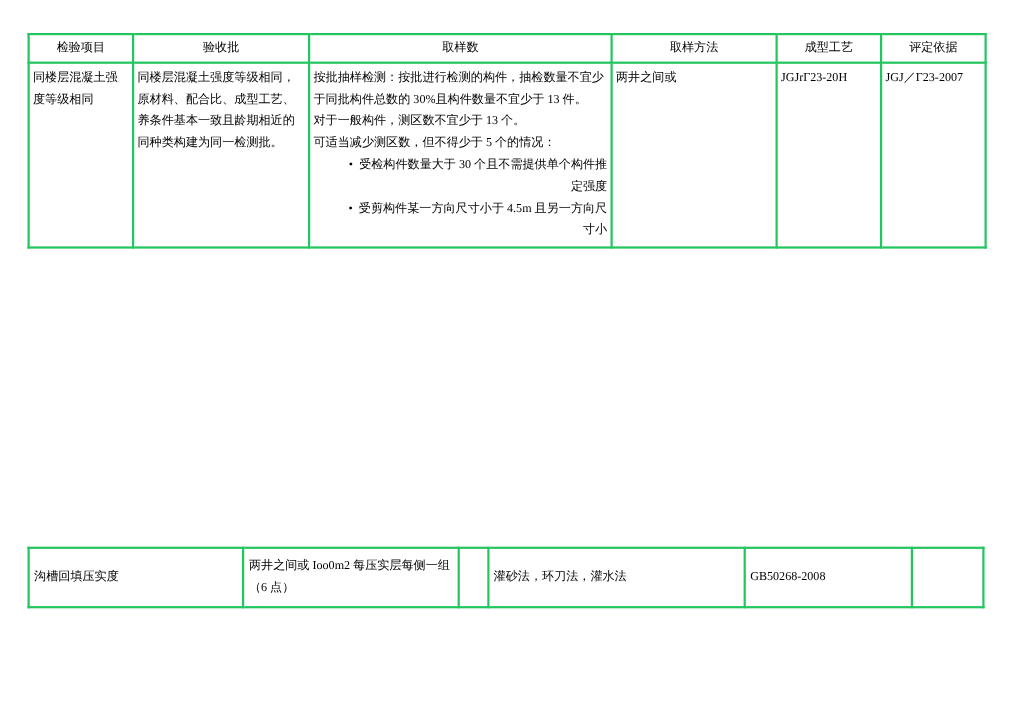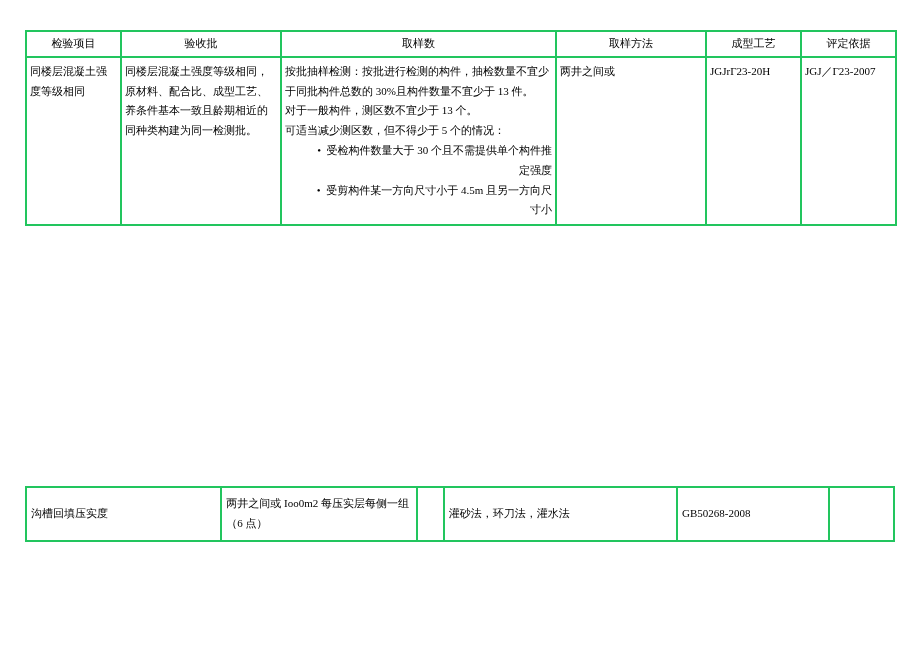--- a/index.html
+++ b/index.html
@@ -35,21 +35,21 @@
     .col-item { width: 95px; }
     .col-batch { width: 160px; }
     .col-sample { width: 275px; }
     .col-method { width: 150px; }
     .col-detect { width: 95px; }
     .col-eval { width: 95px; }
     .gap {
       height: 260px;
     }
     .table2 {
-      margin-top: 0;
+      margin-top: 11px;
     }
     .table2 td {
       vertical-align: middle;
       padding: 6px 4px;
     }
     .table2 .c1 { width: 180px; }
     .table2 .c2 { width: 180px; }
     .table2 .c3 { width: 25px; }
     .table2 .c4 { width: 215px; }
     .table2 .c5 { width: 140px; }

